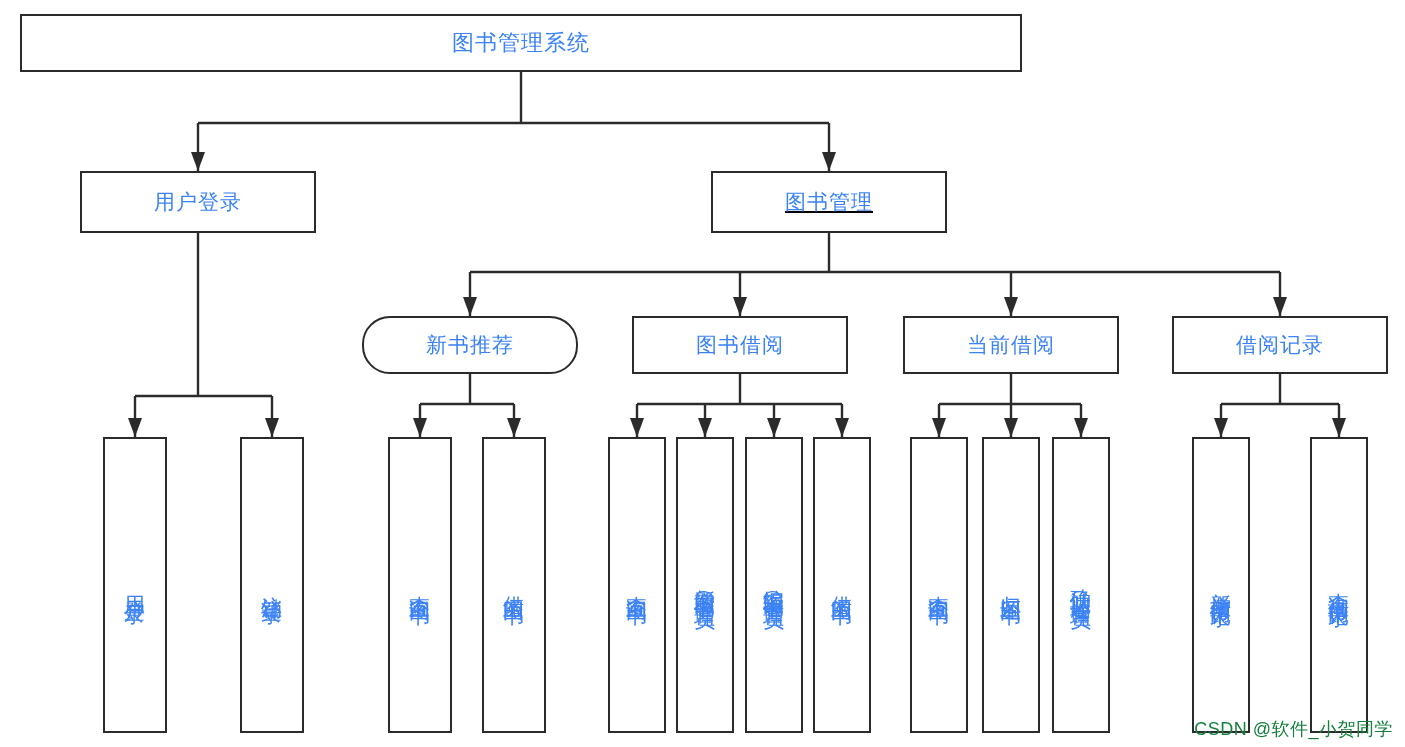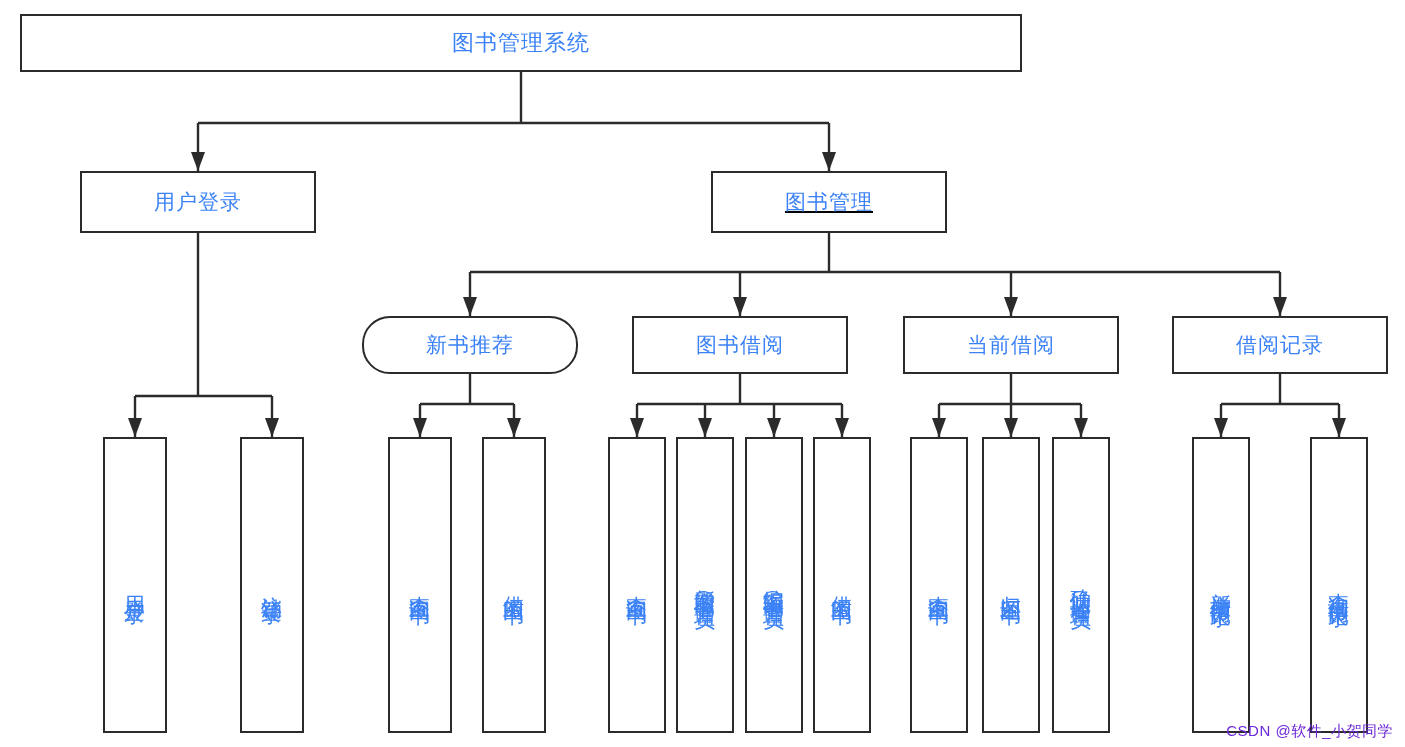--- a/index.html
+++ b/index.html
@@ -63,22 +63,22 @@
     stroke-width: 2.4;
     fill: none;
   }
   .connector-arrow {
     fill: #2b2b2b;
   }
   .watermark {
     position: absolute;
     right: 12px;
     bottom: 6px;
-    font-size: 15px;
-    color: #6d28d9;
+    font-size: 18px;
+    color: #15803d;
     letter-spacing: 0.5px;
     user-select: none;
     white-space: nowrap;
   }
 </style>
 </head>
 <body>
 
 <div id="diagram-root">
   <svg id="connector-layer" viewBox="0 0 1405 747">

